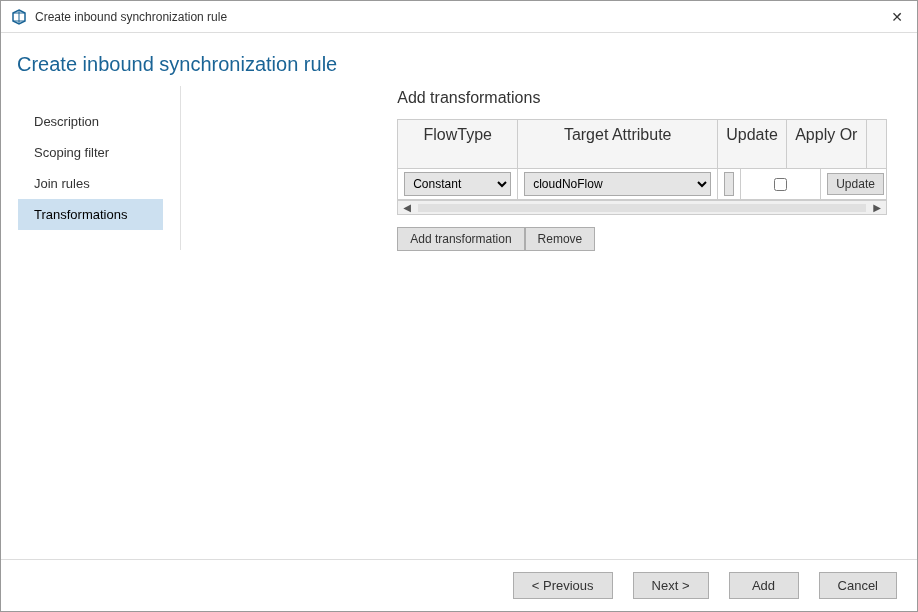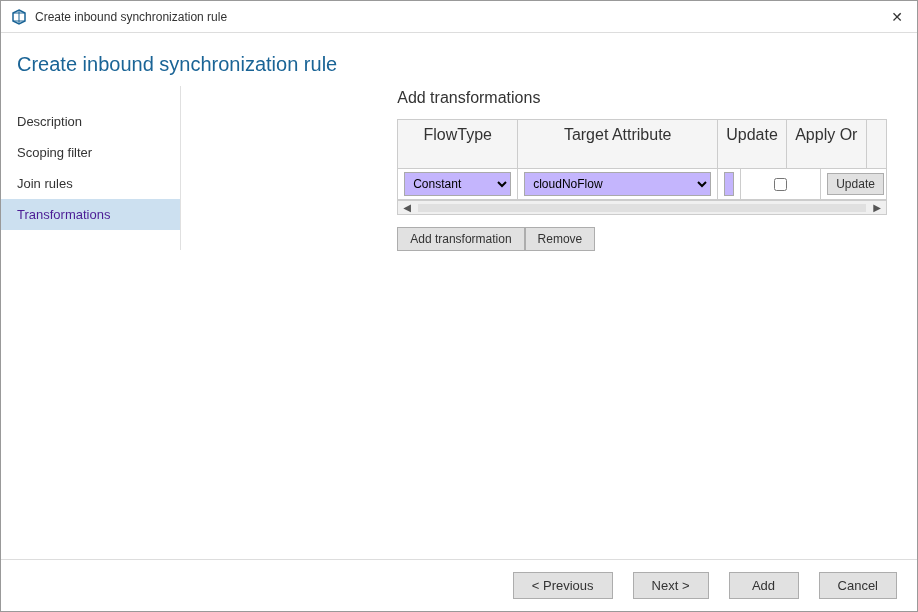--- a/index.html
+++ b/index.html
@@ -56,41 +56,41 @@
 
     .content {
       display: flex;
       flex: 1;
       overflow: hidden;
     }
 
     .sidebar {
       width: 180px;
       background: #fff;
-      padding: 20px 0;
+      padding: 20px 17px;
       border-right: 1px solid #e0e0e0;
     }
 
     .page-header {
       padding: 20px 30px 10px 20px;
       font-size: 20px;
       color: #1a6496;
       font-weight: 300;
     }
 
     .sidebar-item {
       padding: 8px 16px;
       font-size: 13px;
       color: #333;
       cursor: pointer;
     }
 
     .sidebar-item.active {
       background: #cce0f0;
-      color: #4c1d95;
+      color: #000000;
       font-weight: 500;
     }
 
     .main {
       flex: 1;
       padding: 20px 30px;
       display: flex;
       flex-direction: column;
       overflow: hidden;
     }
@@ -147,21 +147,21 @@
     .td:last-child {
       border-right: none;
     }
 
     .td select, .td input[type="text"] {
       width: 100%;
       height: 24px;
       border: 1px solid #aaa;
       font-size: 12px;
       padding: 2px 4px;
-      background: #c4b5fd;
+      background: #e5e5e5;
       outline: none;
     }
 
     .td-checkbox {
       justify-content: center;
     }
 
     .scrollbar-row {
       background: #f0f0f0;
       height: 14px;

